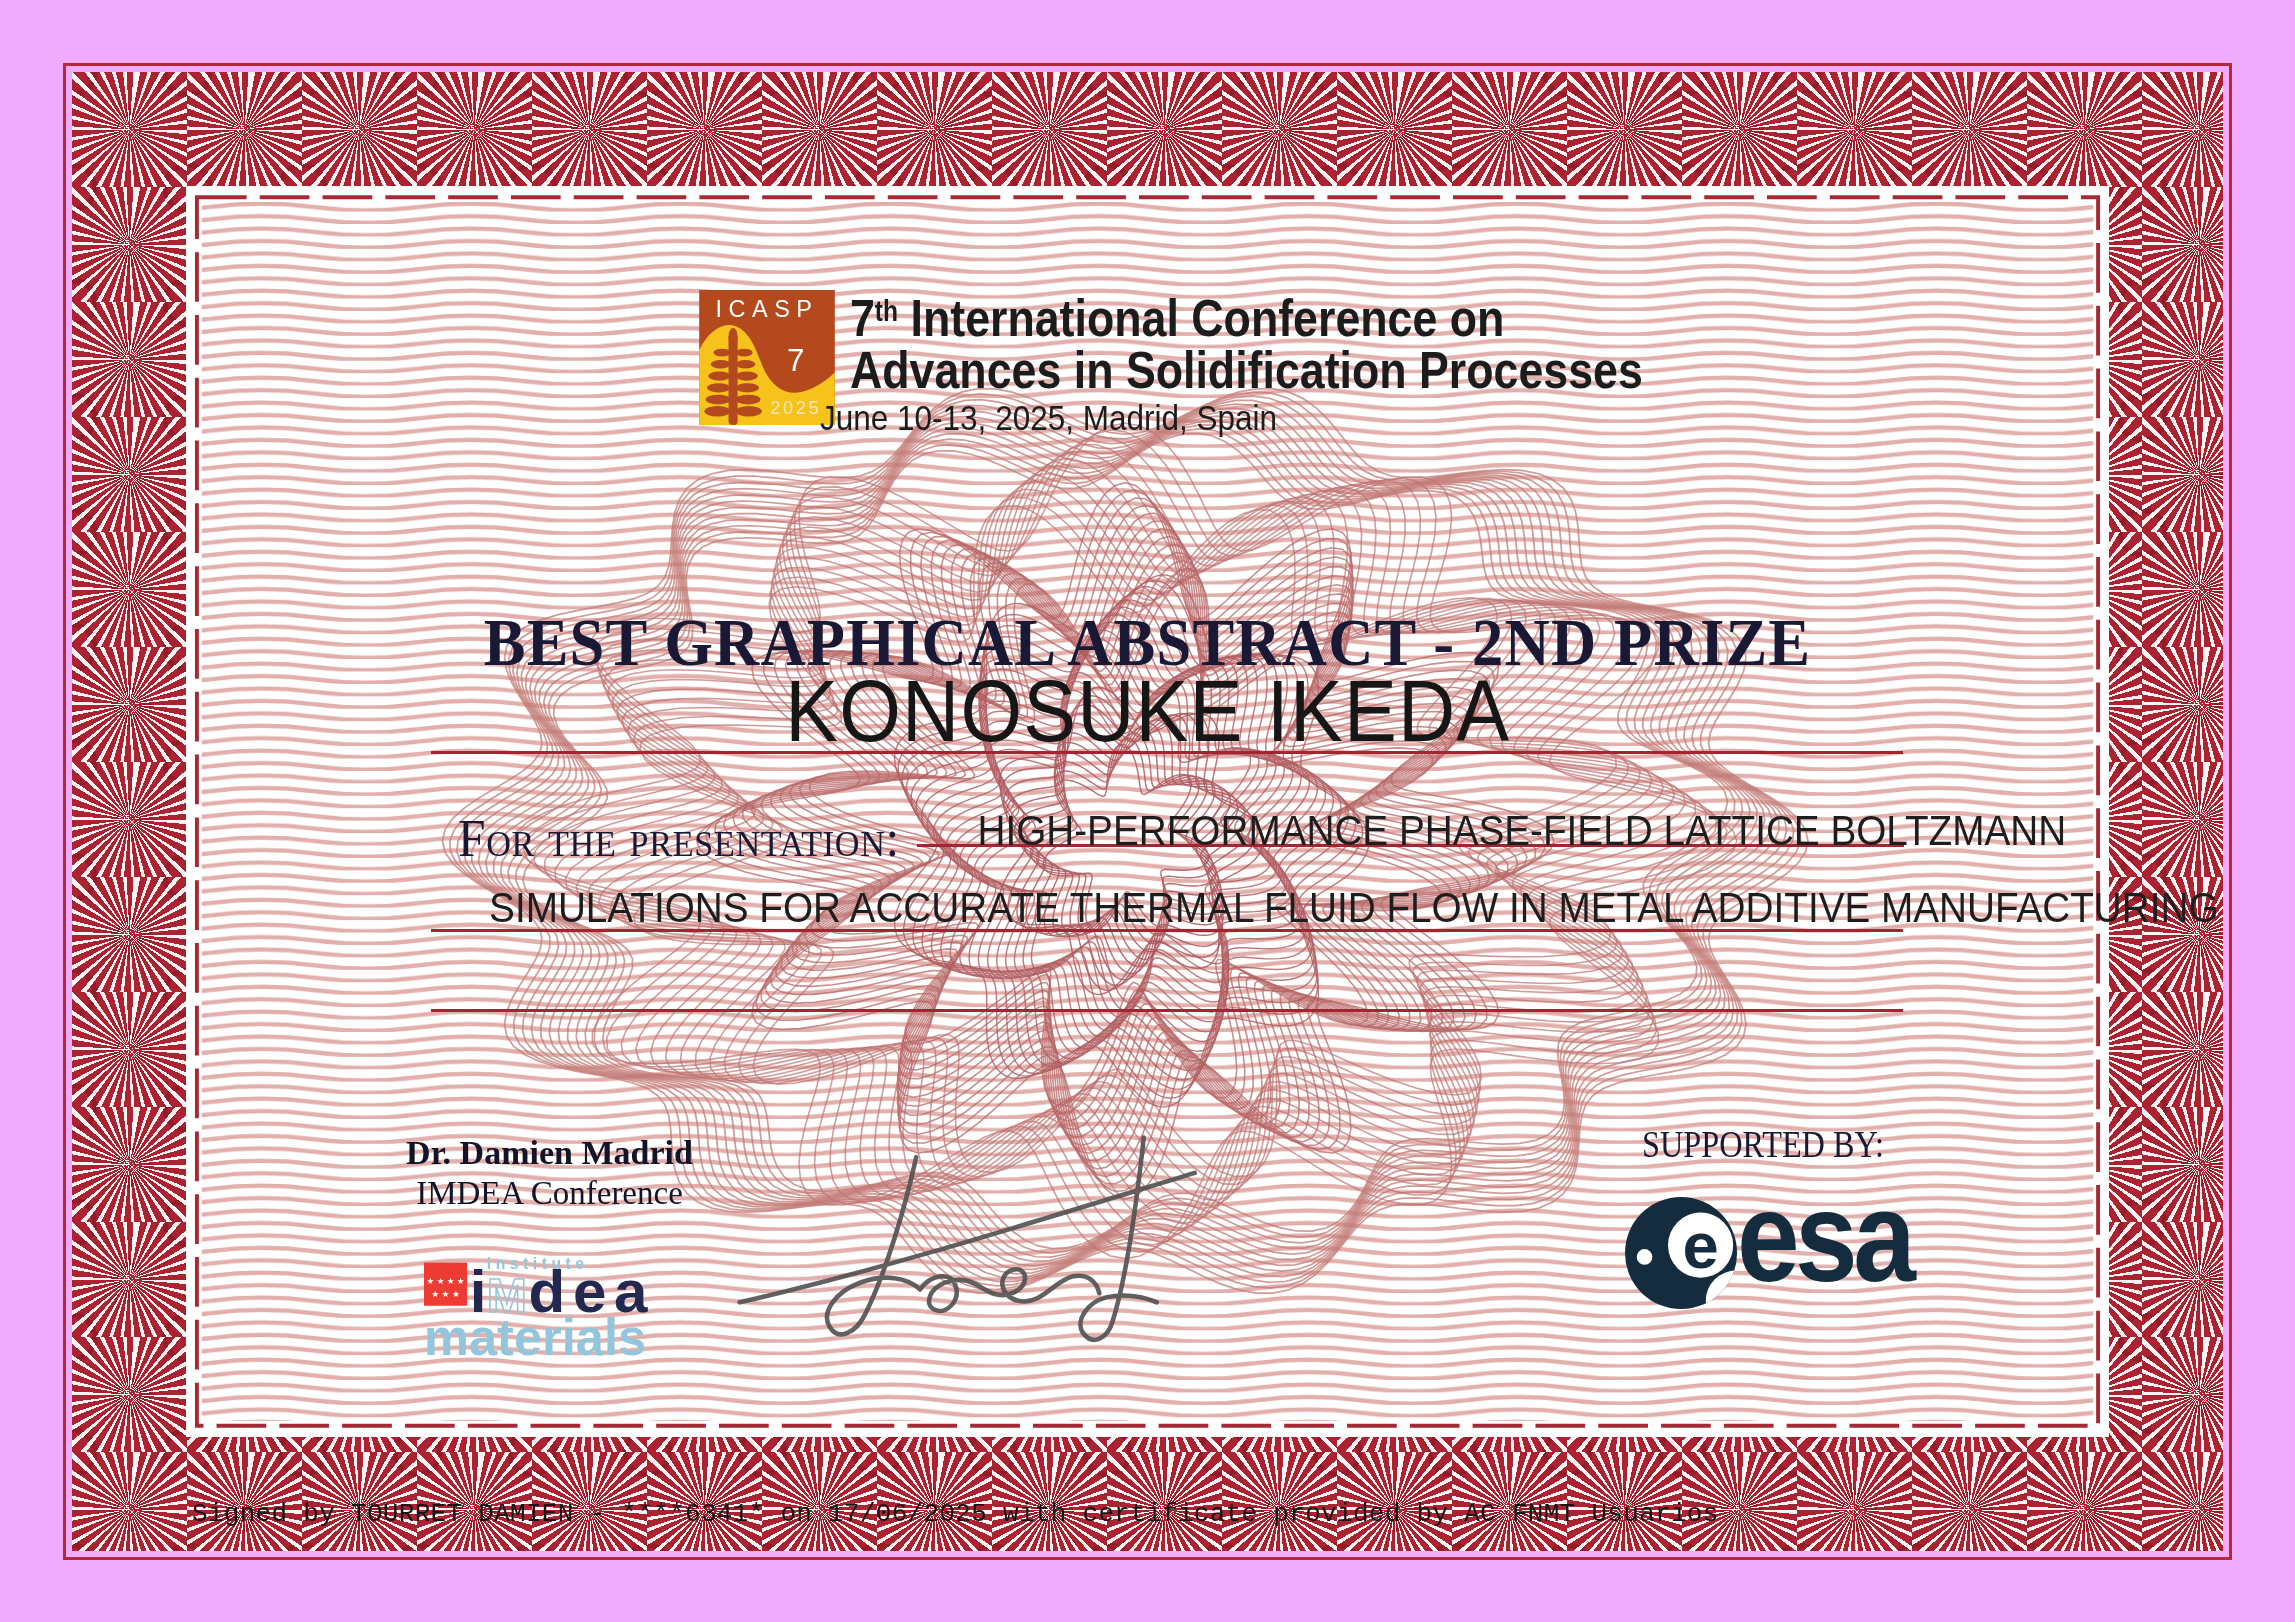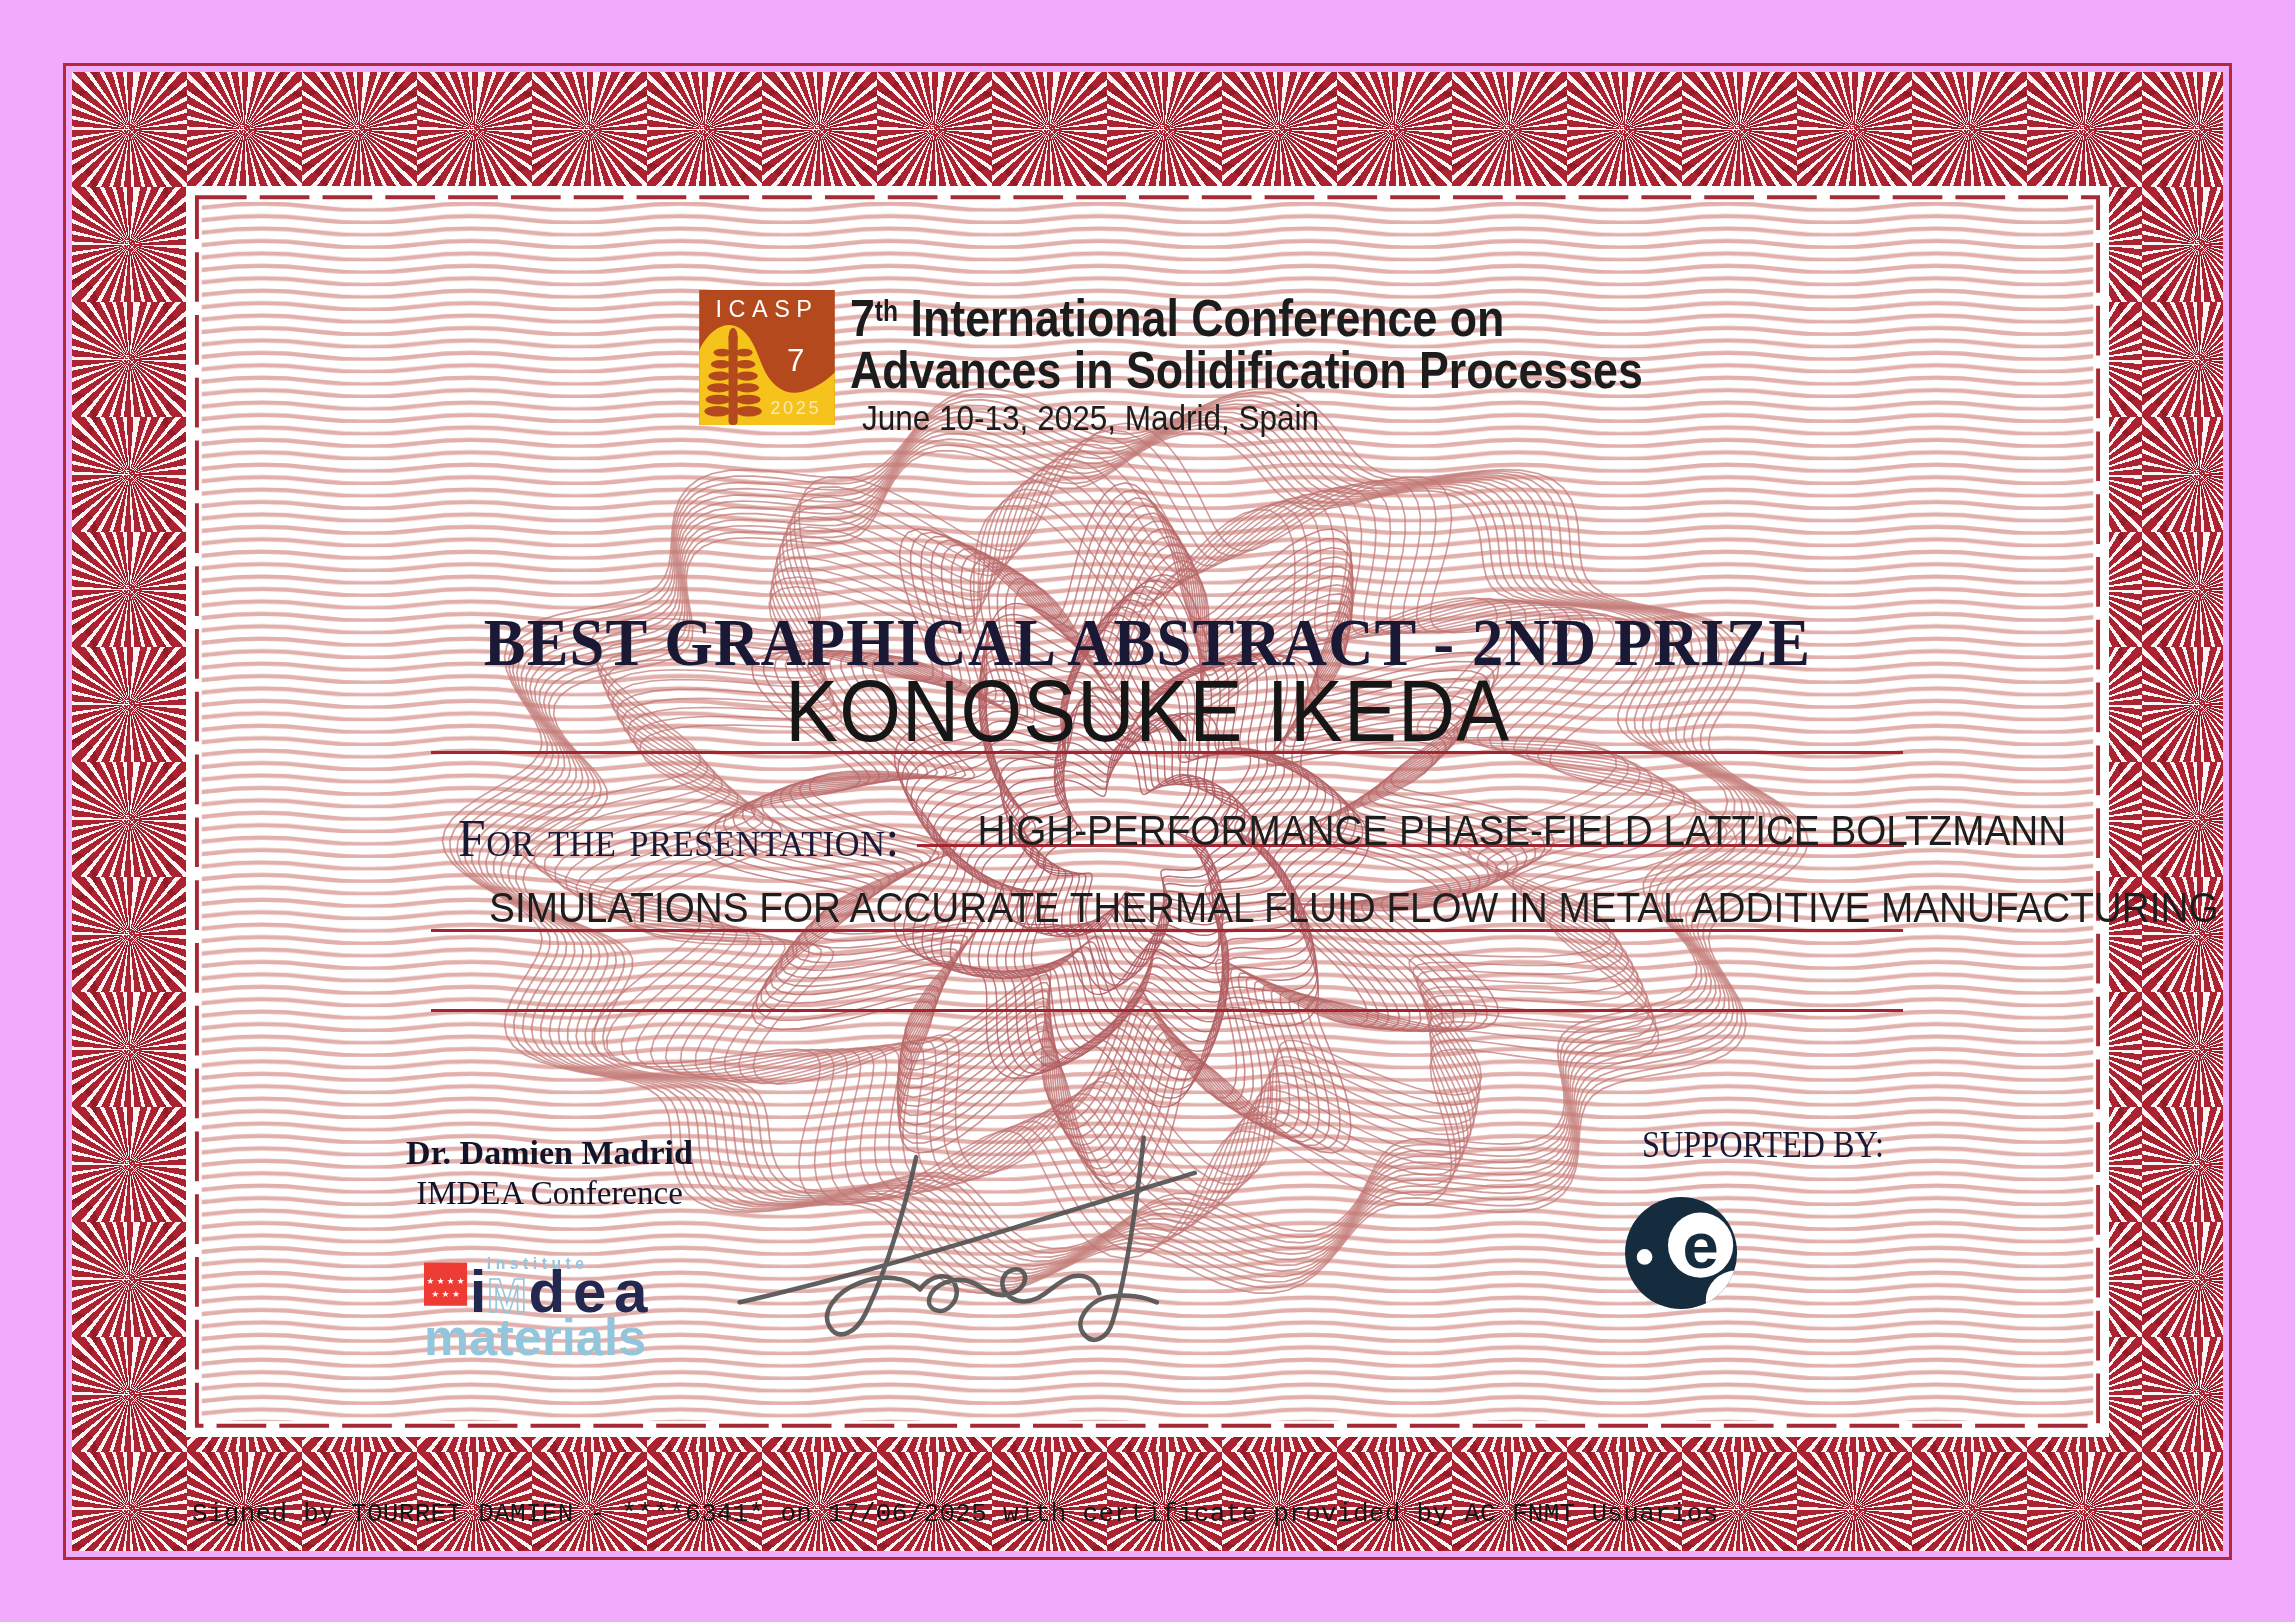--- a/index.html
+++ b/index.html
@@ -17,21 +17,21 @@
   .bg-svg{position:absolute;left:0;top:0;width:2295px;height:1623px;z-index:1;}
   
   .sq{display:inline-block;transform:scaleX(var(--sx,1));transform-origin:left center;white-space:nowrap;}
   .sq.c{transform-origin:center center;}
   .abs{position:absolute;z-index:2;}
   .center-line{position:absolute;left:199px;right:199px;text-align:center;z-index:2;}
   .sans{font-family:"Liberation Sans",sans-serif;}
   .mono{font-family:"Liberation Mono",monospace;}
   .h-line{left:850px;font-weight:700;font-size:52px;line-height:1.0;color:#1c1c1c;}
   .h-line sup{font-size:55%;vertical-align:9%;position:relative;top:-0.45em;}
-  .h-date{left:862px;top:398px;font-weight:400;font-size:35px;color:#1c1c1c;}
+  .h-date{left:820px;top:398px;font-weight:400;font-size:35px;color:#1c1c1c;}
   .award-title{top:603px;font-weight:700;font-size:68px;letter-spacing:1.3px;color:#191935;}
   .recipient{top:660px;font-weight:400;font-size:88px;letter-spacing:1.3px;color:#161616;}
   .rule{position:absolute;height:3.3px;background:#a32532;z-index:2;}
   .pres-label{left:428px;top:809px;font-variant:small-caps;font-size:52px;letter-spacing:0.7px;color:#191935;margin-left:30px;}
   .pres-line{position:absolute;text-align:center;font-size:43px;color:#1d1d1d;z-index:2;}
   .sig-block{left:353px;top:1132px;width:393px;text-align:center;color:#141428;}
   .sig-name{font-weight:700;font-size:34px;line-height:1.22;}
   .sig-aff,.sig-role{font-weight:400;font-size:33px;line-height:1.22;}
   .supported{left:1642px;top:1122px;font-size:38px;color:#191935;}
   .esa-word{left:1737px;top:1173px;font-weight:700;font-size:128px;line-height:1;letter-spacing:-5.2px;color:#142c3e;}
@@ -219,17 +219,20 @@
         </clipPath>
       </defs>
     <circle cx="86" cy="87" r="86" fill="#142c3e"></circle>
     <g clip-path="url(#ballClip)">
       <circle cx="116" cy="75" r="50" fill="#ffffff"></circle>
       <circle cx="170" cy="160" r="46" fill="#ffffff"></circle>
       <text x="116" y="110" text-anchor="middle" font-size="100" font-weight="700" fill="#142c3e">e</text>
       <circle cx="30" cy="93" r="12" fill="#ffffff"></circle>
     </g>
   </svg>
+  <div class="abs sans esa-word">
+    <span class="sq" style="--sx:.88">esa</span>
+  </div>
 
   <div class="abs mono footer-line">Signed by TOURRET DAMIEN - ****6341* on 17/06/2025 with certificate provided by AC FNMT Usuarios</div>
 
 </div>
 
 
 </body></html>

